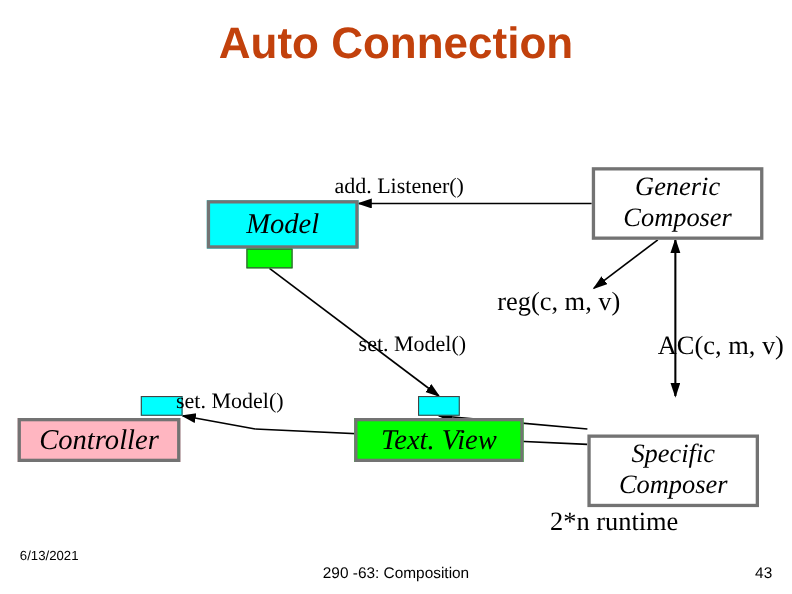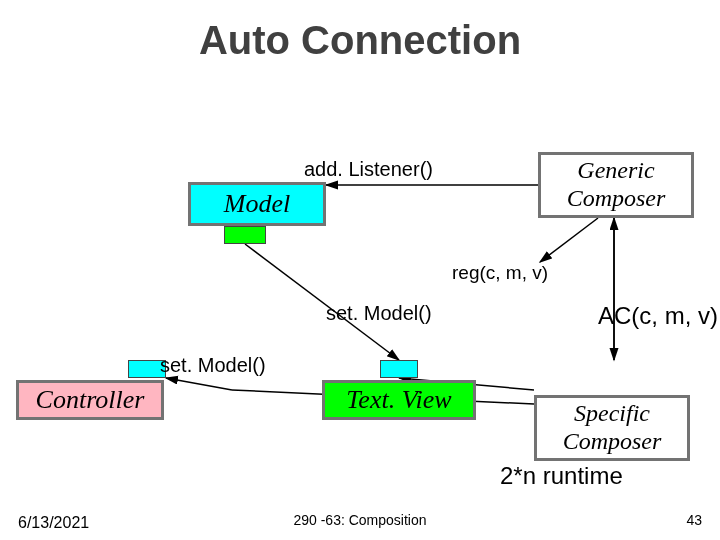--- a/index.html
+++ b/index.html
@@ -1,35 +1,35 @@
 <!DOCTYPE html>
 <html><head>
 <meta charset="utf-8">
 <style>
   * { box-sizing: border-box; margin: 0; padding: 0; }
   html, body { width: 720px; height: 540px; font-family: Arial, sans-serif; background: #fff; position: relative; overflow: hidden; }
-  .title { position: absolute; top: 18px; left: 0; right: 0; text-align: center; font-size: 40px; font-weight: bold; color: #404040; }
+  .title { position: absolute; top: 18px; left: 0; right: 0; text-align: center; font-size: 40px; font-weight: bold; color: #c2410c; }
   .box { position: absolute; border: 3px solid #737373; text-align: center; display: flex; align-items: center; justify-content: center; font-style: italic; }
   .model { left: 188px; top: 182px; width: 138px; height: 44px; background: #00ffff; font-family: "Times New Roman", serif; font-size: 26px; }
   .generic { left: 538px; top: 152px; width: 156px; height: 66px; background: #fff; font-family: "Times New Roman", serif; font-size: 24px; flex-direction: column; line-height: 1.15; }
   .controller { left: 16px; top: 380px; width: 148px; height: 40px; background: #ffb6c1; font-family: "Times New Roman", serif; font-size: 26px; }
   .textview { left: 322px; top: 380px; width: 154px; height: 40px; background: #00ff00; font-family: "Times New Roman", serif; font-size: 26px; justify-content: center; }
   .specific { left: 534px; top: 360px; width: 156px; height: 66px; background: #fff; font-family: "Times New Roman", serif; font-size: 24px; flex-direction: column; line-height: 1.15; margin-top: 35px; }
   .stub { position: absolute; border: 1px solid #444; }
   .stub-model { left: 224px; top: 226px; width: 42px; height: 18px; background: #00ff00; }
   .stub-controller { left: 128px; top: 360px; width: 38px; height: 18px; background: #00ffff; }
   .stub-textview { left: 380px; top: 360px; width: 38px; height: 18px; background: #00ffff; }
-  .lbl { position: absolute; font-family: Liberation Sans, sans-serif; text-align: right; }
+  .lbl { position: absolute; font-family: Liberation Serif, serif; text-align: right; }
   .lbl-addlistener { left: 304px; top: 158px; font-size: 20px; }
-  .lbl-reg { left: 452px; top: 262px; font-size: 19px; }
+  .lbl-reg { left: 452px; top: 262px; font-size: 24px; }
   .lbl-setmodel1 { left: 326px; top: 302px; font-size: 20px; }
   .lbl-setmodel2 { left: 160px; top: 354px; font-size: 20px; }
   .lbl-ac { left: 598px; top: 302px; font-size: 24px; }
   .runtime { left: 500px; top: 462px; font-size: 24px; }
-  .footer-date { position: absolute; left: 18px; bottom: 8px; font-size: 16px; }
+  .footer-date { position: absolute; left: 18px; bottom: 28px; font-size: 12px; }
   .footer-center { position: absolute; left: 0; right: 0; bottom: 12px; text-align: center; font-size: 14px; }
   .footer-page { position: absolute; right: 18px; bottom: 12px; font-size: 14px; margin-top: 17px; }
   svg.arrows { position: absolute; left: 0; top: 0; width: 720px; height: 540px; pointer-events: none; }
 </style>
 </head>
 <body>
 
 <div class="title">Auto Connection</div>
 
 <svg class="arrows" viewBox="0 0 720 540">

